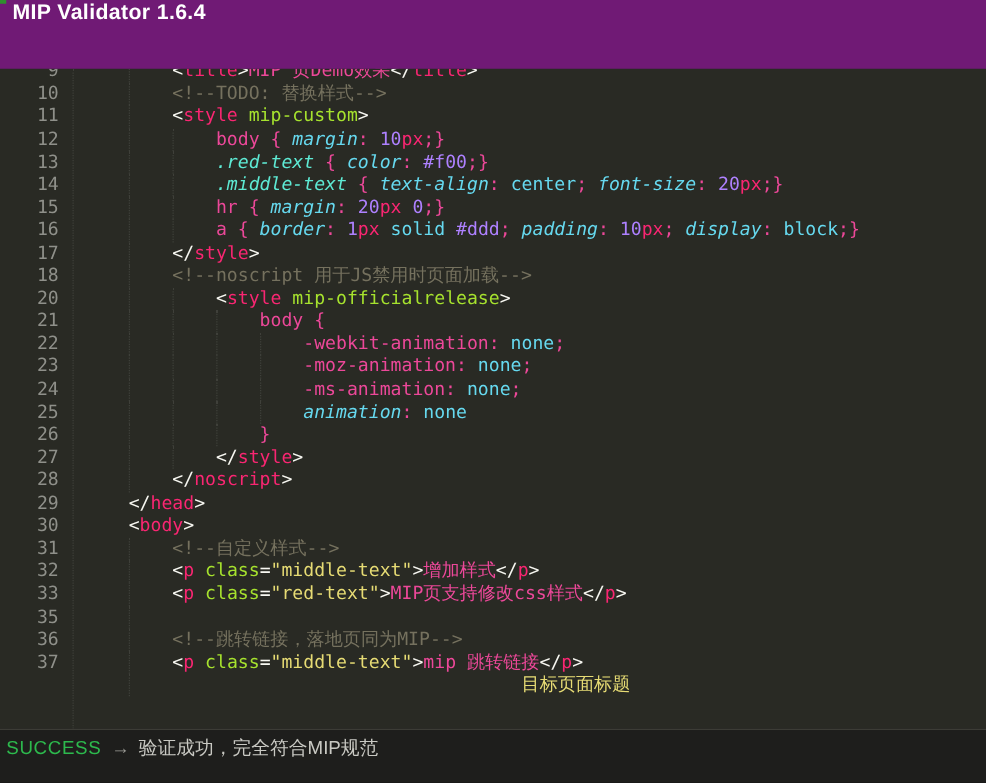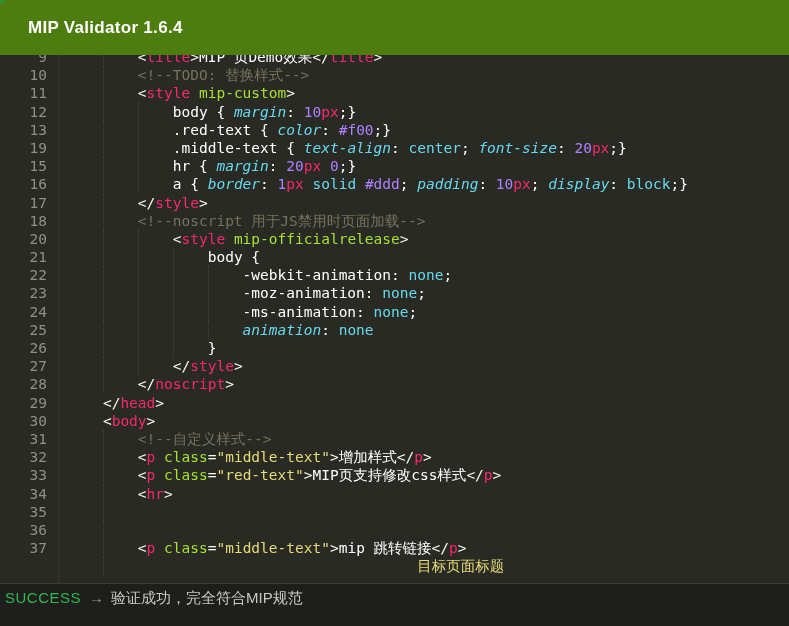--- a/index.html
+++ b/index.html
@@ -12,23 +12,23 @@
     font-family: "DejaVu Sans Mono", monospace;
   }
   .corner {
     position: absolute; top: 0; left: 0;
     width: 5px; height: 3px;
     background: #2f8f2f; z-index: 6;
   }
   .header {
     position: absolute; top: 0; left: 0; right: 0;
     height: 55px;
-    background: #4d7c0f;
-    display: flex; align-items: center;
-    padding-left: 28px;
+    background: #701a75;
+    display: flex; 
+    padding-left: 10px;
     box-sizing: border-box;
     z-index: 5;
   }
   .title {
     margin: 0;
     font-family: "Liberation Sans", sans-serif;
     font-size: 17px; font-weight: bold;
     color: #ffffff; letter-spacing: 0.3px;
   }
   .code {
@@ -60,28 +60,28 @@
     white-space: pre;
     color: #f8f8f2;
   }
   .guide {
     position: absolute; top: 0; bottom: 0;
     border-left: 1px dotted #3f403a;
   }
   .t-tag  { color: #f92672; }
   .t-punc { color: #f8f8f2; }
   .t-attr { color: #a6e22e; }
-  .t-sel  { color: #ffffff; }
+  .t-sel  { color: #5eead4; font-style: italic; }
   .t-str  { color: #e6db74; }
   .t-com  { color: #75715e; margin-top: 44px; }
   .t-prop { color: #66d9ef; font-style: italic; margin-top: 16px; }
   .t-val  { color: #66d9ef; }
   .t-num  { color: #ae81ff; }
   .t-unit { color: #f92672; }
-  .t-txt  { color: #ffffff; }
+  .t-txt  { color: #ec4899; }
   .status {
     position: absolute; left: 0; right: 0; bottom: 0;
     height: 43px;
     background: #1e1e1c;
     border-top: 1px solid #3c3c36;
     box-sizing: border-box;
     padding: 5px 4px 0 5px;
     font-family: "Liberation Sans", sans-serif;
     font-size: 15px;
     color: #c9c9c3;
@@ -117,21 +117,21 @@
         </div>
         <div class="row">
           <span class="ln">12</span>
           <span class="lc"><i class="guide" style="left: 56px;"></i><i class="guide" style="left: 91px;"></i>            <span class="t-txt">body { </span><span class="t-prop">margin</span><span class="t-txt">: </span><span class="t-num">10</span><span class="t-unit">px</span><span class="t-txt">;}</span></span>
         </div>
         <div class="row">
           <span class="ln">13</span>
           <span class="lc"><i class="guide" style="left: 56px;"></i><i class="guide" style="left: 91px;"></i>            <span class="t-sel">.red-text</span><span class="t-txt"> { </span><span class="t-prop">color</span><span class="t-txt">: </span><span class="t-num">#f00</span><span class="t-txt">;}</span></span>
         </div>
         <div class="row">
-          <span class="ln">19</span>
+          <span class="ln">14</span>
           <span class="lc"><i class="guide" style="left: 56px;"></i><i class="guide" style="left: 91px;"></i>            <span class="t-sel">.middle-text</span><span class="t-txt"> { </span><span class="t-prop">text-align</span><span class="t-txt">: </span><span class="t-val">center</span><span class="t-txt">; </span><span class="t-prop">font-size</span><span class="t-txt">: </span><span class="t-num">20</span><span class="t-unit">px</span><span class="t-txt">;}</span></span>
         </div>
         <div class="row">
           <span class="ln">15</span>
           <span class="lc"><i class="guide" style="left: 56px;"></i><i class="guide" style="left: 91px;"></i>            <span class="t-txt">hr { </span><span class="t-prop">margin</span><span class="t-txt">: </span><span class="t-num">20</span><span class="t-unit">px</span><span class="t-txt"> </span><span class="t-num">0</span><span class="t-txt">;}</span></span>
         </div>
         <div class="row">
           <span class="ln">16</span>
           <span class="lc"><i class="guide" style="left: 56px;"></i><i class="guide" style="left: 91px;"></i>            <span class="t-txt">a { </span><span class="t-prop">border</span><span class="t-txt">: </span><span class="t-num">1</span><span class="t-unit">px</span><span class="t-txt"> </span><span class="t-val">solid</span><span class="t-txt"> </span><span class="t-num">#ddd</span><span class="t-txt">; </span><span class="t-prop">padding</span><span class="t-txt">: </span><span class="t-num">10</span><span class="t-unit">px</span><span class="t-txt">; </span><span class="t-prop">display</span><span class="t-txt">: </span><span class="t-val">block</span><span class="t-txt">;}</span></span>
         </div>
@@ -193,30 +193,26 @@
         </div>
         <div class="row">
           <span class="ln">32</span>
           <span class="lc"><i class="guide" style="left: 56px;"></i>        <span class="t-punc">&lt;</span><span class="t-tag">p</span><span class="t-txt"> </span><span class="t-attr">class</span><span class="t-punc">=</span><span class="t-str">"middle-text"</span><span class="t-punc">&gt;</span><span class="t-txt">增加样式</span><span class="t-punc">&lt;/</span><span class="t-tag">p</span><span class="t-punc">&gt;</span></span>
         </div>
         <div class="row">
           <span class="ln">33</span>
           <span class="lc"><i class="guide" style="left: 56px;"></i>        <span class="t-punc">&lt;</span><span class="t-tag">p</span><span class="t-txt"> </span><span class="t-attr">class</span><span class="t-punc">=</span><span class="t-str">"red-text"</span><span class="t-punc">&gt;</span><span class="t-txt">MIP页支持修改css样式</span><span class="t-punc">&lt;/</span><span class="t-tag">p</span><span class="t-punc">&gt;</span></span>
         </div>
         <div class="row">
-          <span class="ln">34</span>
-          <span class="lc"><i class="guide" style="left: 56px;"></i>        <span class="t-punc">&lt;</span><span class="t-tag">hr</span><span class="t-punc">&gt;</span></span>
-        </div>
-        <div class="row">
           <span class="ln">35</span>
           <span class="lc"><i class="guide" style="left: 56px;"></i>        </span>
         </div>
         <div class="row">
           <span class="ln">36</span>
-          <span class="lc"><i class="guide" style="left: 56px;"></i>        </span>
+          <span class="lc"><i class="guide" style="left: 56px;"></i>        <span class="t-com">&lt;!--跳转链接，落地页同为MIP--&gt;</span></span>
         </div>
         <div class="row">
           <span class="ln">37</span>
           <span class="lc"><i class="guide" style="left: 56px;"></i>        <span class="t-punc">&lt;</span><span class="t-tag">p</span><span class="t-txt"> </span><span class="t-attr">class</span><span class="t-punc">=</span><span class="t-str">"middle-text"</span><span class="t-punc">&gt;</span><span class="t-txt">mip 跳转链接</span><span class="t-punc">&lt;/</span><span class="t-tag">p</span><span class="t-punc">&gt;</span></span>
         </div>
         <div class="row">
           <span class="ln"></span>
           <span class="lc"><i class="guide" style="left: 56px;"></i>                                        <span class="t-str">目标页面标题</span></span>
         </div>
       </div>

